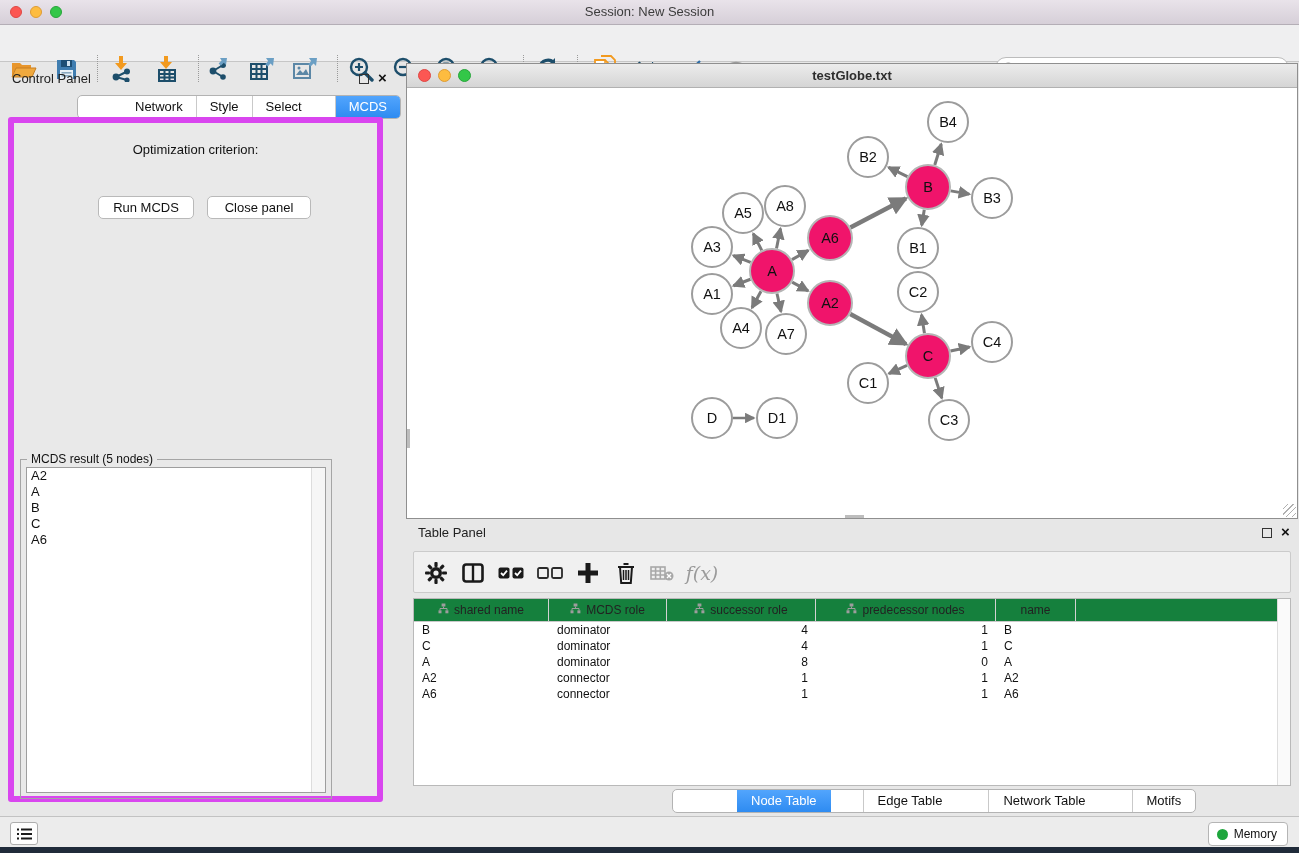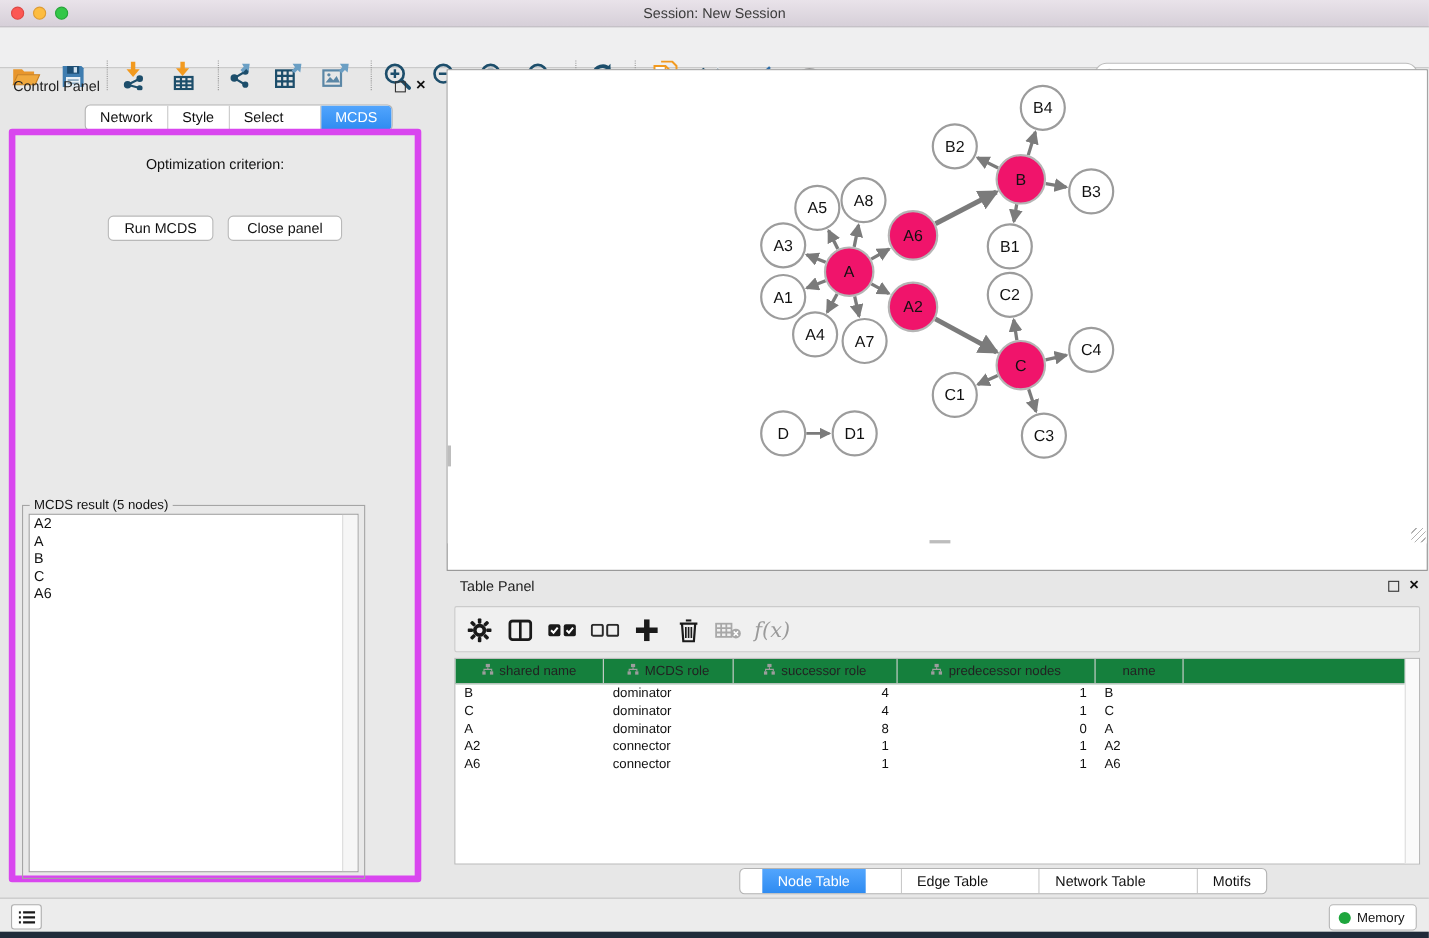--- a/index.html
+++ b/index.html
@@ -27,21 +27,21 @@
     align-items:center; padding-left:7px; }
   .searchbox input { border:none; outline:none; flex:1; font-size:12px; background:transparent; height:18px; }
 
   
   .cp-header-title { position:absolute; left:12px; top:71px; font-size:13px; color:#222; }
   .panel-btn { position:absolute; width:13px; height:13px; display:flex; align-items:center;
     justify-content:center; font-size:13px; color:#111; }
   .float-box { width:10px; height:10px; border:1.5px solid #333; }
   .x-glyph { font-weight:bold; font-size:15px; line-height:10px; color:#111; }
 
-  .seg-tabs { display:flex; border:1px solid #b3b3b3; border-radius:5px; background:#fff; overflow:hidden; }
+  .seg-tabs { display:flex; border:1px solid #b3b3b3; border-radius:5px; background:#fff; overflow:hidden;padding-left:44px; }
   .seg-tab { padding:3px 13px 4px; font-size:13px; color:#111; border-left:1px solid #c9c9c9; cursor:default; }
   .seg-tab:first-child { border-left:none; }
   .seg-tab.sel { background:linear-gradient(#52a5fd,#2e8bf1); color:#fff;margin-left:20px; }
   .cp-tabs-pos { position:absolute; left:77px; top:95px; }
 
   .cp-body { position:absolute; left:8px; top:117px; width:375px; height:685px;
     background:#e9e9e9; border:6px solid #d946ef; border-radius:3px; }
   .cp-opt-label { position:absolute; left:0; right:0; top:19px; text-align:center; font-size:13px; color:#111; }
   .cp-select { position:absolute; left:34px; top:40px; width:307px; height:23px; background:#fff;
     border:1px solid #ababab; border-radius:4px; font-size:13px; color:#111; display:flex; align-items:center;
@@ -293,20 +293,28 @@
           <div class="cp-list-item">B</div>
           <div class="cp-list-item">C</div>
           <div class="cp-list-item">A6</div>
         </div>
       <div class="cp-list-scroll"></div>
     </div>
   </div>
 </div>
 
 <div class="net-window">
+  <div class="net-titlebar">
+    <div class="lights">
+      <div class="light r"></div>
+      <div class="light y"></div>
+      <div class="light g"></div>
+    </div>
+    <div class="net-title">testGlobe.txt</div>
+  </div>
   <div class="net-canvas">
     <svg id="graph-svg" width="890" height="430">
       <defs>
         <marker id="arrowhead" viewBox="0 0 10 10" refX="8.5" refY="5" markerWidth="4.2" markerHeight="4.2" orient="auto" markerUnits="strokeWidth">
           <path d="M0,0 L10,5 L0,10 z" fill="#7b7b7b"></path>
         </marker>
       </defs>
       <g id="edge-layer">
           <line x1="354.71408730350095" y1="162.42817460700195" x2="346.28591269649905" y2="145.57182539299805" stroke="#7b7b7b" stroke-width="3" marker-end="url(#arrowhead)"></line>
           <line x1="369.51067110817826" y1="160.44664445910882" x2="373.48932889182174" y2="140.55335554089118" stroke="#7b7b7b" stroke-width="3" marker-end="url(#arrowhead)"></line>

